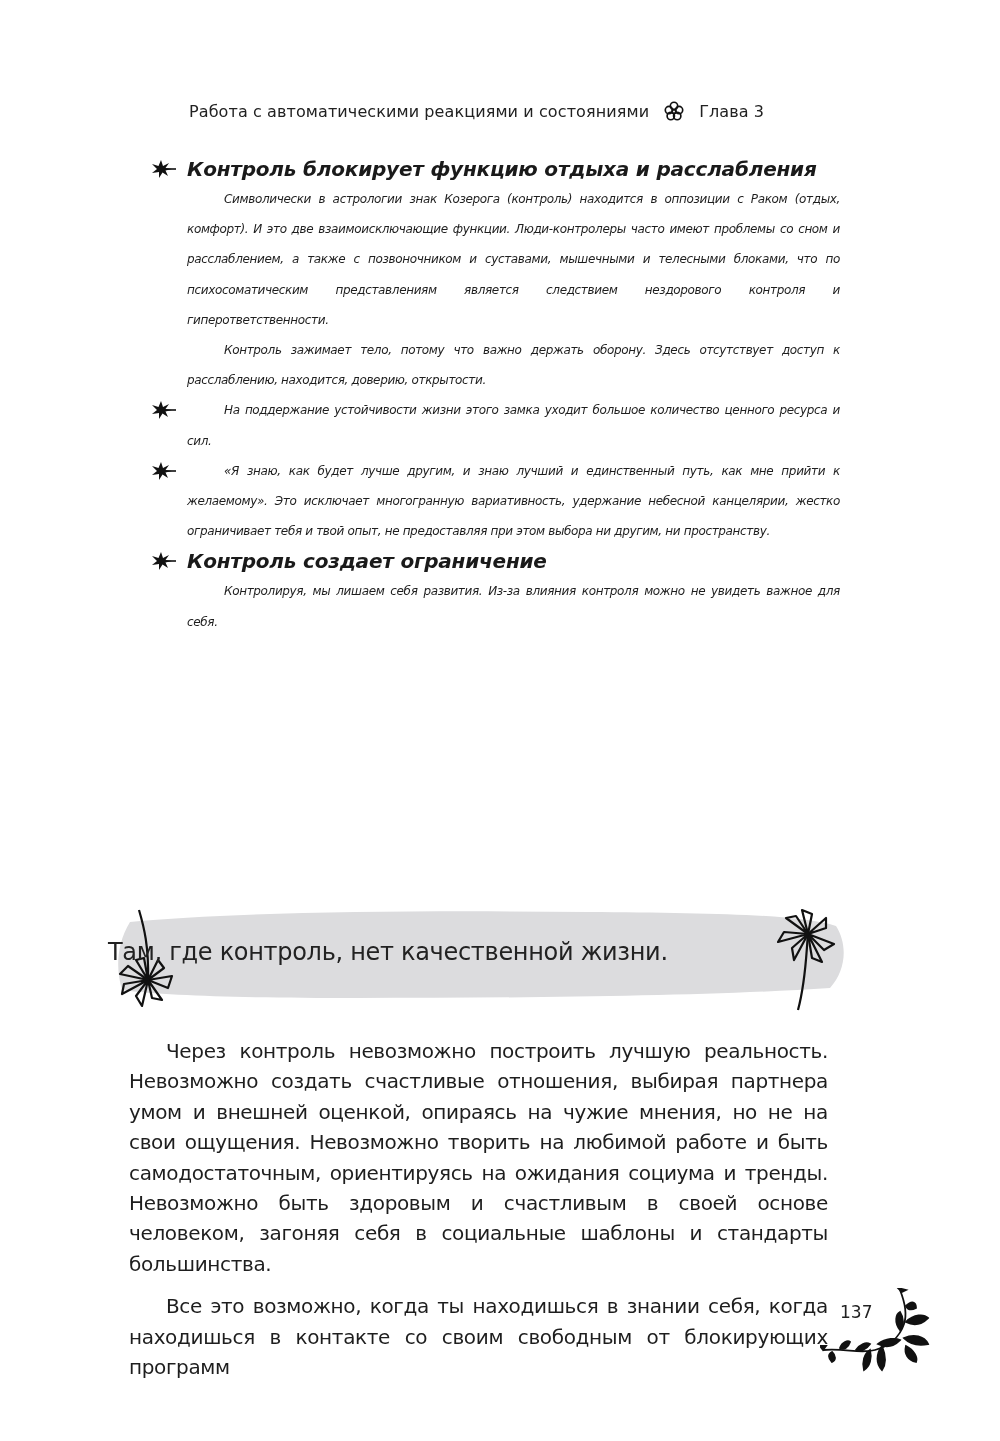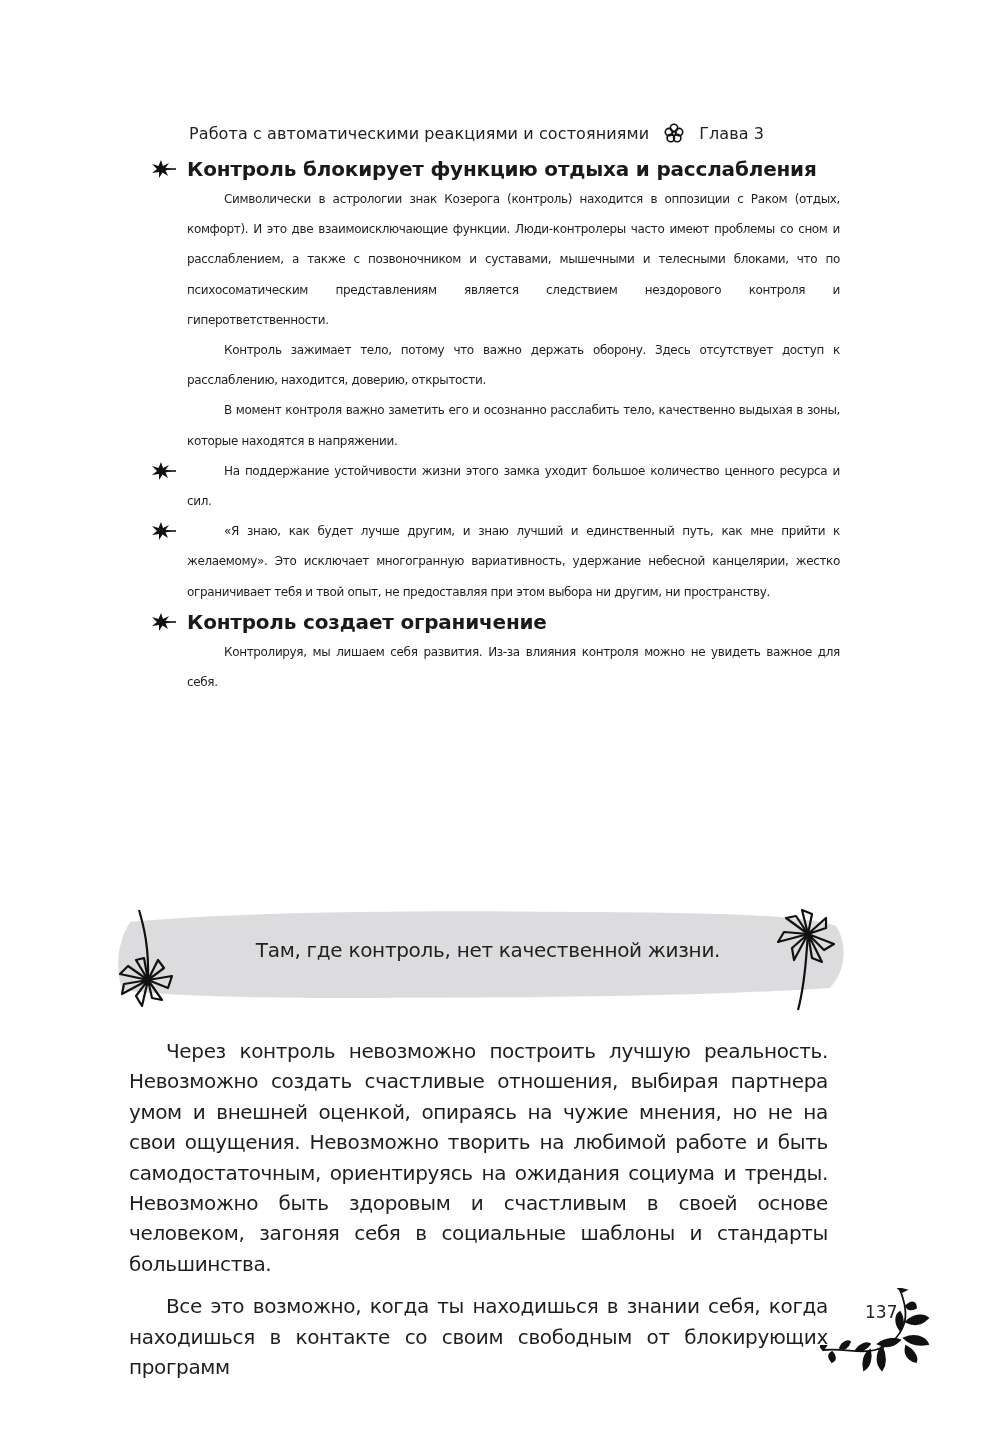--- a/index.html
+++ b/index.html
@@ -3,45 +3,45 @@
 <meta charset="utf-8">
 <style>
   html, body { margin: 0; padding: 0; background: #ffffff; }
   body {
     width: 1000px; height: 1441px; position: relative; overflow: hidden;
     font-family: "DejaVu Sans", sans-serif; color: #1e1e1e;
   }
   .running-head {
     position: absolute; top: 100px; left: 189px; width: 600px;
     font-size: 16px; letter-spacing: 0.1px; display: flex; align-items: center;
-    white-space: nowrap; color: #222; margin-top: 22px;
+    white-space: nowrap; color: #222;
   }
   .running-head .flower { display: inline-block; width: 22px; height: 22px; margin: 0 14px 0 14px; }
-  .content { position: absolute; left: 150px; top: 154px; width: 690px; }
+  .content { position: absolute; left: 150px; top: 154px; width: 690px; font-style: italic; }
   .item-head {
     position: relative; font-weight: bold; font-size: 20px; line-height: 30px;
     padding-left: 37px; white-space: nowrap; color: #1a1a1a; letter-spacing: -0.2px;
   }
   .item-head .star { position: absolute; left: 0; top: 5px; width: 28px; height: 20px; }
   .para {
     font-size: 12px; line-height: 30.2px; padding-left: 37px;
     text-align: justify; text-indent: 37px; letter-spacing: -0.35px;
   }
   .quote-band { position: absolute; left: 108px; top: 900px; width: 760px; height: 115px; }
   .quote-band .band-text {
-    position: absolute; left: 0; width: 760px; top: 38px; text-align: center;
-    font-size: 20px; color: #222; letter-spacing: -0.3px;
+    position: absolute; left: 0; width: 760px; top: 38px; text-align: left;
+    font-size: 24px; color: #222; letter-spacing: -0.3px;
   }
   .body-text {
     position: absolute; left: 117px; top: 1024px; width: 723px;
     font-size: 20px; line-height: 30.4px; text-align: justify; letter-spacing: -0.35px;
   }
   .body-text p { margin: 12px; text-indent: 37px; }
   .folio {
-    position: absolute; left: 865px; top: 1302px; font-size: 17px; color: #222;
+    position: absolute; left: 840px; top: 1302px; font-size: 17px; color: #222;
   }
   .vine { position: absolute; left: 820px; top: 1288px; width: 130px; height: 90px; }
 </style>
 </head>
 <body>
 
 <div class="running-head">
   <span>Работа с автоматическими реакциями и состояниями</span>
   <svg class="flower" viewBox="0 0 24 24">
     <g fill="none" stroke="#111" stroke-width="1.8">
@@ -60,21 +60,20 @@
 
   <div class="item-head">
     <svg class="star" viewBox="0 0 28 20">
       <path d="M11 1 L13 7 L19 4 L15.5 9 L22 10 L15.5 11.5 L18 17 L12.5 13.5 L9 19 L9 13 L2 14 L7 10 L2 5 L8.5 7 Z" fill="#111"></path>
       <line x1="15" y1="10" x2="26" y2="10" stroke="#111" stroke-width="1.6"></line>
     </svg>
     <span>Контроль блокирует функцию отдыха и расслабления</span>
   </div>
   <div class="para">Символически в астрологии знак Козерога (контроль) находится в оппозиции с Раком (отдых, комфорт). И это две взаимоисключающие функции. Люди-контролеры часто име­ют проблемы со сном и расслаблением, а также с позвоноч­ником и суставами, мышечными и телесными блоками, что по психосоматическим представлениям является следствием нездорового контроля и гиперответственности.</div>
   <div class="para">Контроль зажимает тело, потому что важно держать обо­рону. Здесь отсутствует доступ к расслаблению, находится, доверию, открытости.</div>
-  <div class="para">В момент контроля важно заметить его и осознанно рас­слабить тело, качественно выдыхая в зоны, которые нахо­дятся в напряжении.</div>
 
   <div class="item-head">
     <svg class="star" viewBox="0 0 28 20">
       <path d="M11 1 L13 7 L19 4 L15.5 9 L22 10 L15.5 11.5 L18 17 L12.5 13.5 L9 19 L9 13 L2 14 L7 10 L2 5 L8.5 7 Z" fill="#111"></path>
       <line x1="15" y1="10" x2="26" y2="10" stroke="#111" stroke-width="1.6"></line>
     </svg>
   </div>
   <div class="para">На поддержание устойчивости жизни этого замка уходит большое количество ценного ресурса и сил.</div>
 
   <div class="item-head">

